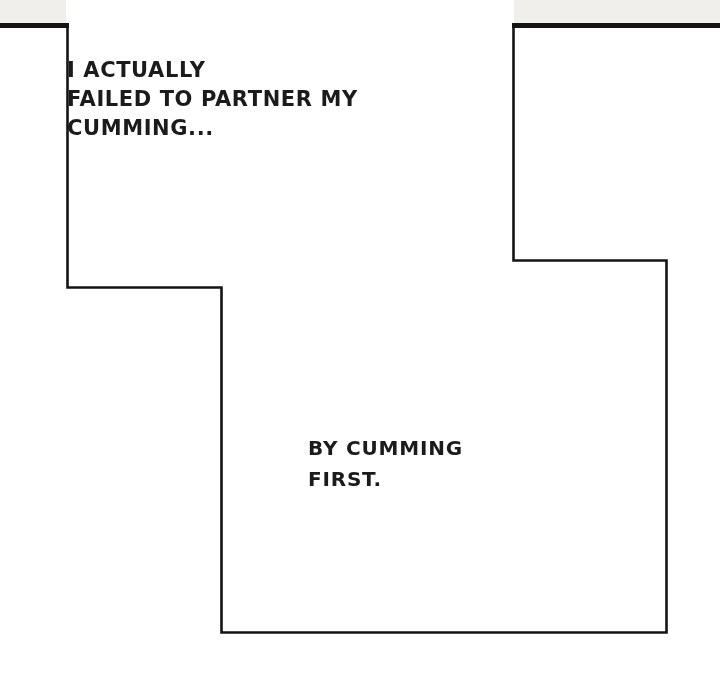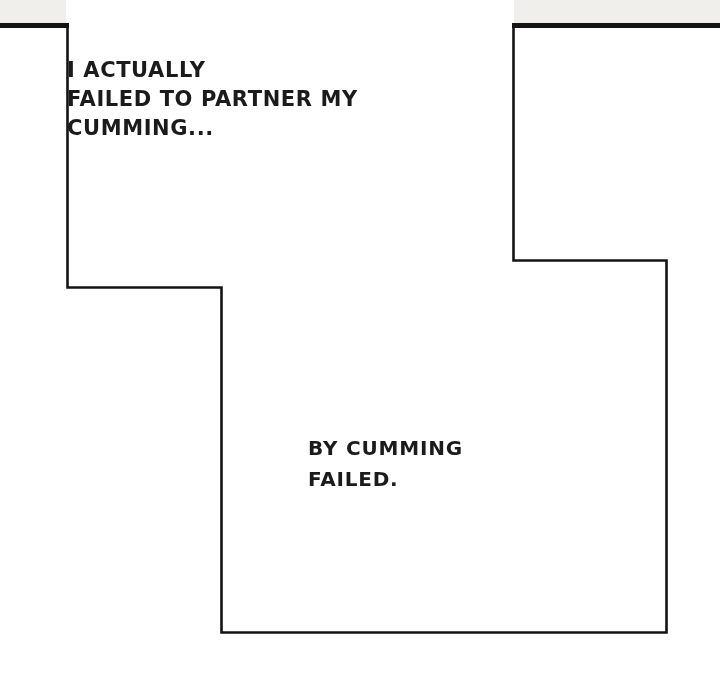--- a/index.html
+++ b/index.html
@@ -75,16 +75,16 @@
   </svg>
 
   <div class="caption caption-top">
     <div class="cap-line">I ACTUALLY</div>
     <div class="cap-line">FAILED TO PARTNER MY</div>
     <div class="cap-line">CUMMING...</div>
   </div>
 
   <div class="caption caption-bottom">
     <div class="cap-line">BY CUMMING</div>
-    <div class="cap-line">FAILED.</div>
+    <div class="cap-line">FIRST.</div>
   </div>
 
 </div>
 
 </body></html>

